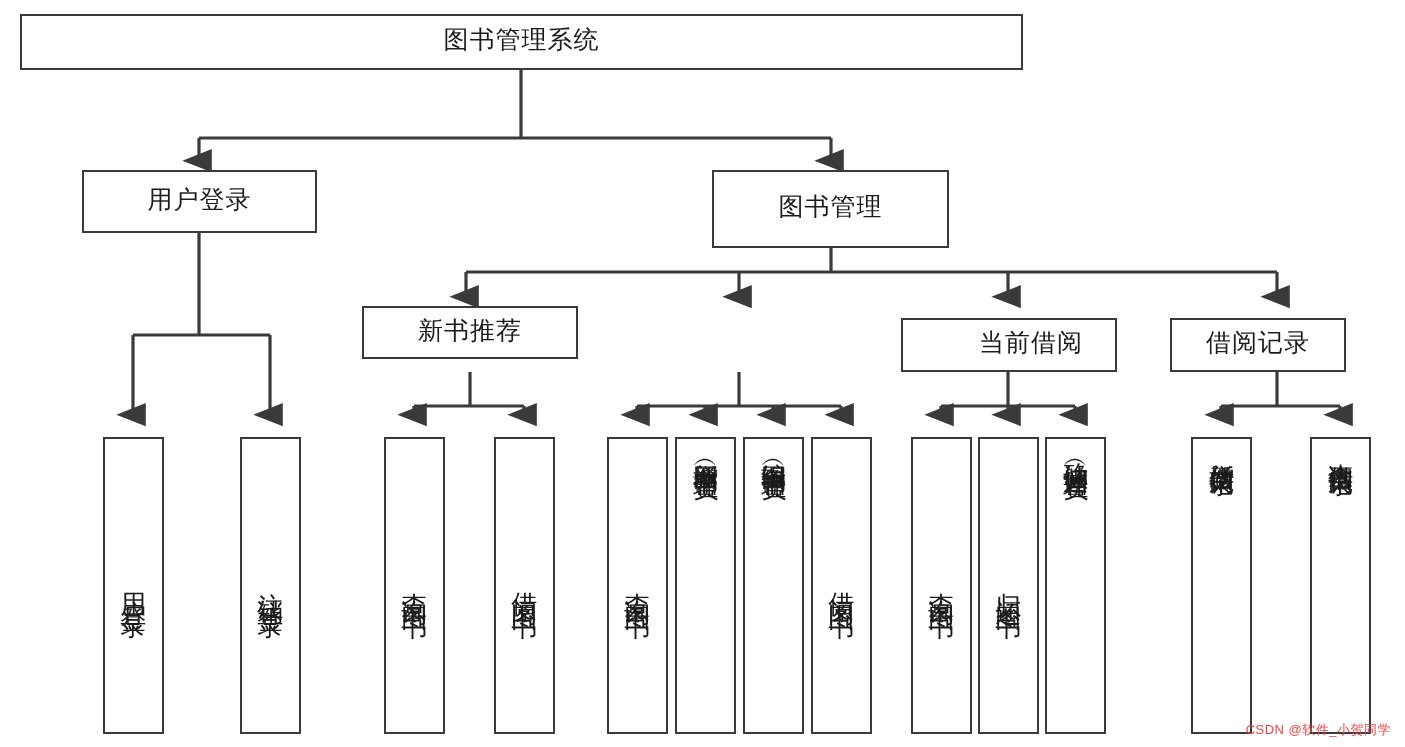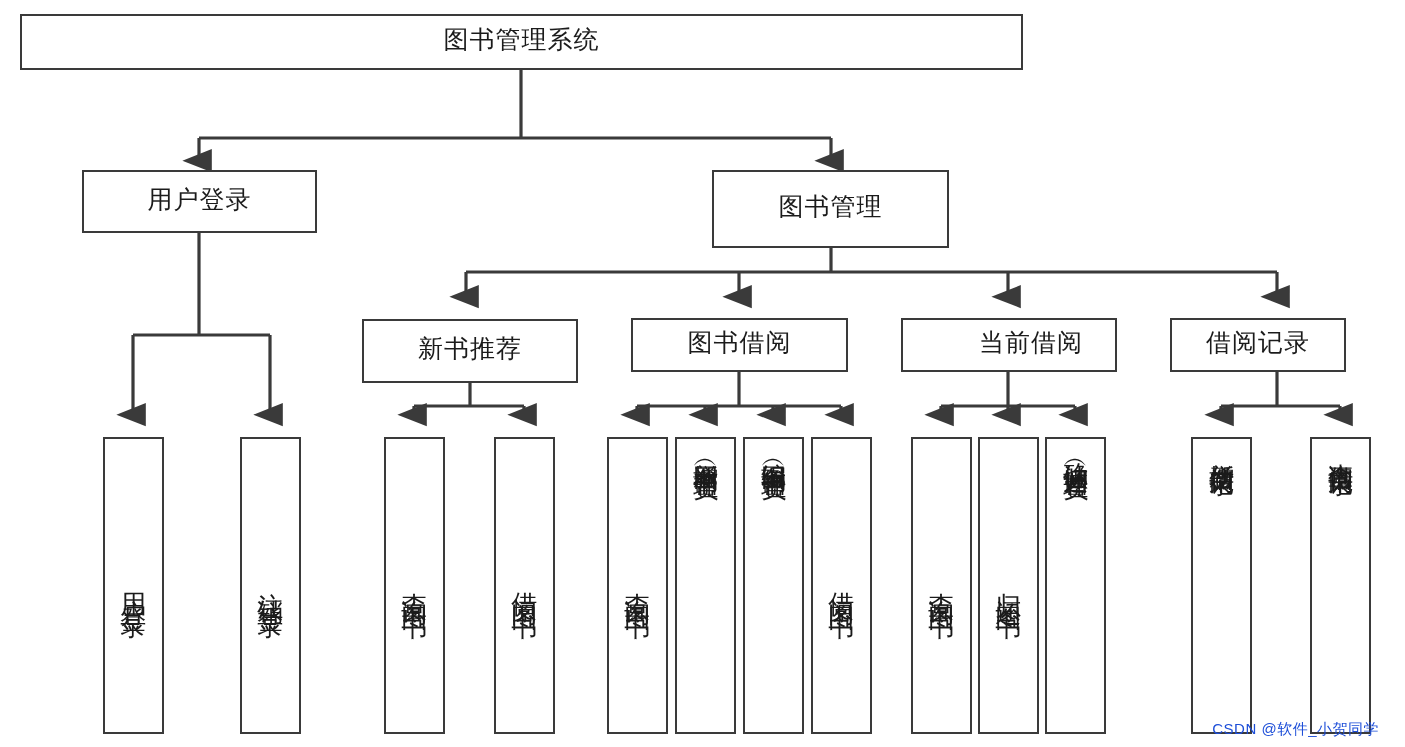--- a/index.html
+++ b/index.html
@@ -68,24 +68,24 @@
   .node-v.tight .node-label {
     letter-spacing: 2px;
     font-size: 25px;
   }
   .node-v.center {
     align-items: center;
     padding-top: 0;
   }
   #watermark {
     position: absolute;
-    right: 26px;
+    right: 14px;
     bottom: 8px;
-    font-size: 15px;
-    color: #1d4ed8;
+    font-size: 13px;
+    color: #ef4444;
     letter-spacing: 0.5px;
     white-space: nowrap;
     pointer-events: none;
   }
 </style>
 </head>
 <body>
 
 <div id="diagram-root">
 
@@ -158,25 +158,22 @@
     <span class="node-label">图书管理系统</span>
   </div>
 
   <div class="node-box node-h" style="left:82px; top:170px; width:235px; height:63px;">
     <span class="node-label">用户登录</span>
   </div>
   <div class="node-box node-h" style="left:712px; top:170px; width:237px; height:78px;">
     <span class="node-label">图书管理</span>
   </div>
 
-  <div class="node-box node-h" style="left:362px; top:319px; width:216px; height:64px;">
+  <div class="node-box node-h" style="left:362px; top:306px; width:216px; height:53px;">
     <span class="node-label">新书推荐</span>
-  </div>
-  <div class="node-box node-h" style="left:631px; top:318px; width:217px; height:54px;">
-    <span class="node-label">图书借阅</span>
   </div>
   <div class="node-box node-h" style="left:901px; top:318px; width:216px; height:54px;padding-left:44px;">
     <span class="node-label">当前借阅</span>
   </div>
   <div class="node-box node-h" style="left:1170px; top:318px; width:176px; height:54px;">
     <span class="node-label">借阅记录</span>
   </div>
 
   <div class="node-box node-v center" style="left:103px; top:437px; width:61px; height:297px;">
     <span class="node-label">用户登录</span>

